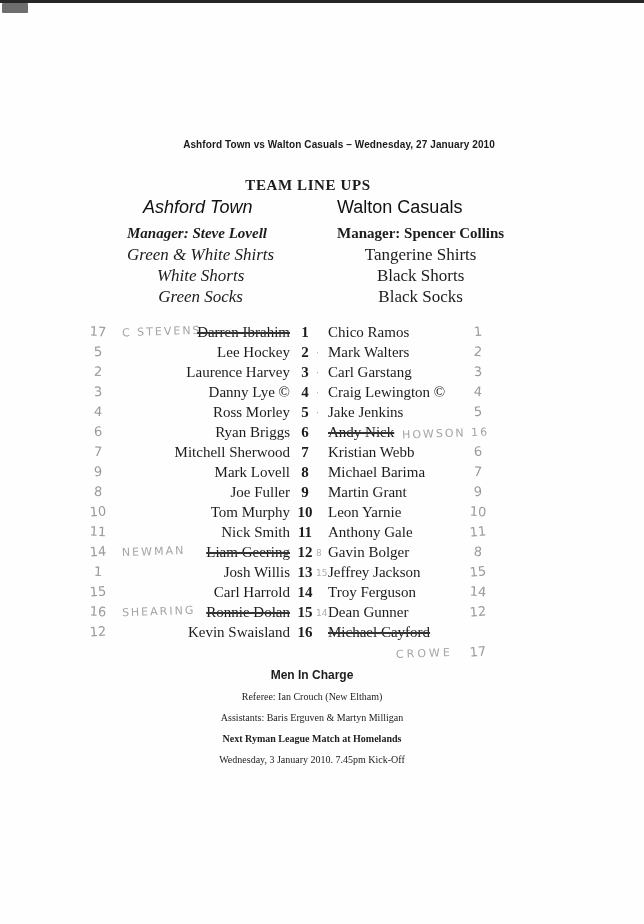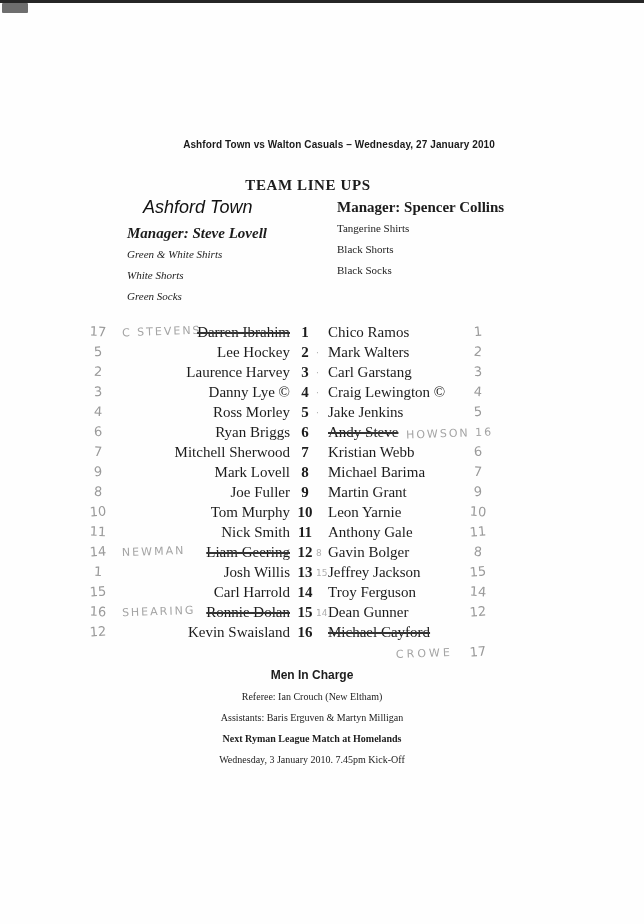--- a/index.html
+++ b/index.html
@@ -23,21 +23,21 @@
 
   .team-col { position:absolute; top:197px; }
   .team-col.home { left:127px;font-style:italic; }
   .team-col.away { left:337px; }
   .team-heading {
     font-family:"Liberation Sans", sans-serif; font-size:18px; font-weight:400; color:#111;
     margin:0 0 5px 0;
   }
   .team-col.home .team-heading { margin-left:16px; }
   .team-manager { font-weight:700; font-size:15px; line-height:21px; }
-  .kit-line { font-size:11px; line-height:21px; }
+  .kit-line { font-size:17px; line-height:21px;text-align:center; }
 
   .lineup { position:absolute; top:322px; left:60px; width:540px; }
   .row { position:relative; height:20px; }
   .name { font-size:15px; line-height:20px; white-space:nowrap; }
   .home-name { position:absolute; left:0; width:230px; text-align:right; }
   .num { position:absolute; left:233px; width:24px; text-align:center; font-weight:700; font-size:15px; line-height:20px; }
   .away-name { position:absolute; left:268px; }
   .struck { text-decoration:line-through; text-decoration-thickness:1.5px; text-decoration-color:#333; }
 
   
@@ -71,20 +71,21 @@
 
   <div class="team-col home">
     <div class="team-heading">Ashford Town</div>
     <div class="team-manager">Manager: Steve Lovell</div>
     <div class="kit-line">Green &amp; White Shirts</div>
     <div class="kit-line">White Shorts</div>
     <div class="kit-line">Green Socks</div>
   </div>
 
   <div class="team-col away">
+    <div class="team-heading">Walton Casuals</div>
     <div class="team-manager">Manager: Spencer Collins</div>
     <div class="kit-line">Tangerine Shirts</div>
     <div class="kit-line">Black Shorts</div>
     <div class="kit-line">Black Socks</div>
   </div>
 
   <div class="lineup">
       <div class="row">
       <span class="hw home-hw">17</span>
       <span class="hw note home-note">C STEVENS</span>
@@ -134,21 +135,21 @@
       <span class="name away-name"><span class="away-text">Jake Jenkins</span></span>
 
       <span class="hw away-hw">5</span>
     </div>
       <div class="row">
       <span class="hw home-hw">6</span>
 
       <span class="name home-name">Ryan Briggs</span>
       <span class="num">6</span>
 
-      <span class="name away-name"><span class="away-text struck">Andy Steve</span><span class="hw note away-note">HOWSON 16</span></span>
+      <span class="name away-name"><span class="away-text struck">Andy Nick</span><span class="hw note away-note">HOWSON 16</span></span>
 
     </div>
       <div class="row">
       <span class="hw home-hw">7</span>
 
       <span class="name home-name">Mitchell Sherwood</span>
       <span class="num">7</span>
 
       <span class="name away-name"><span class="away-text">Kristian Webb</span></span>
 

